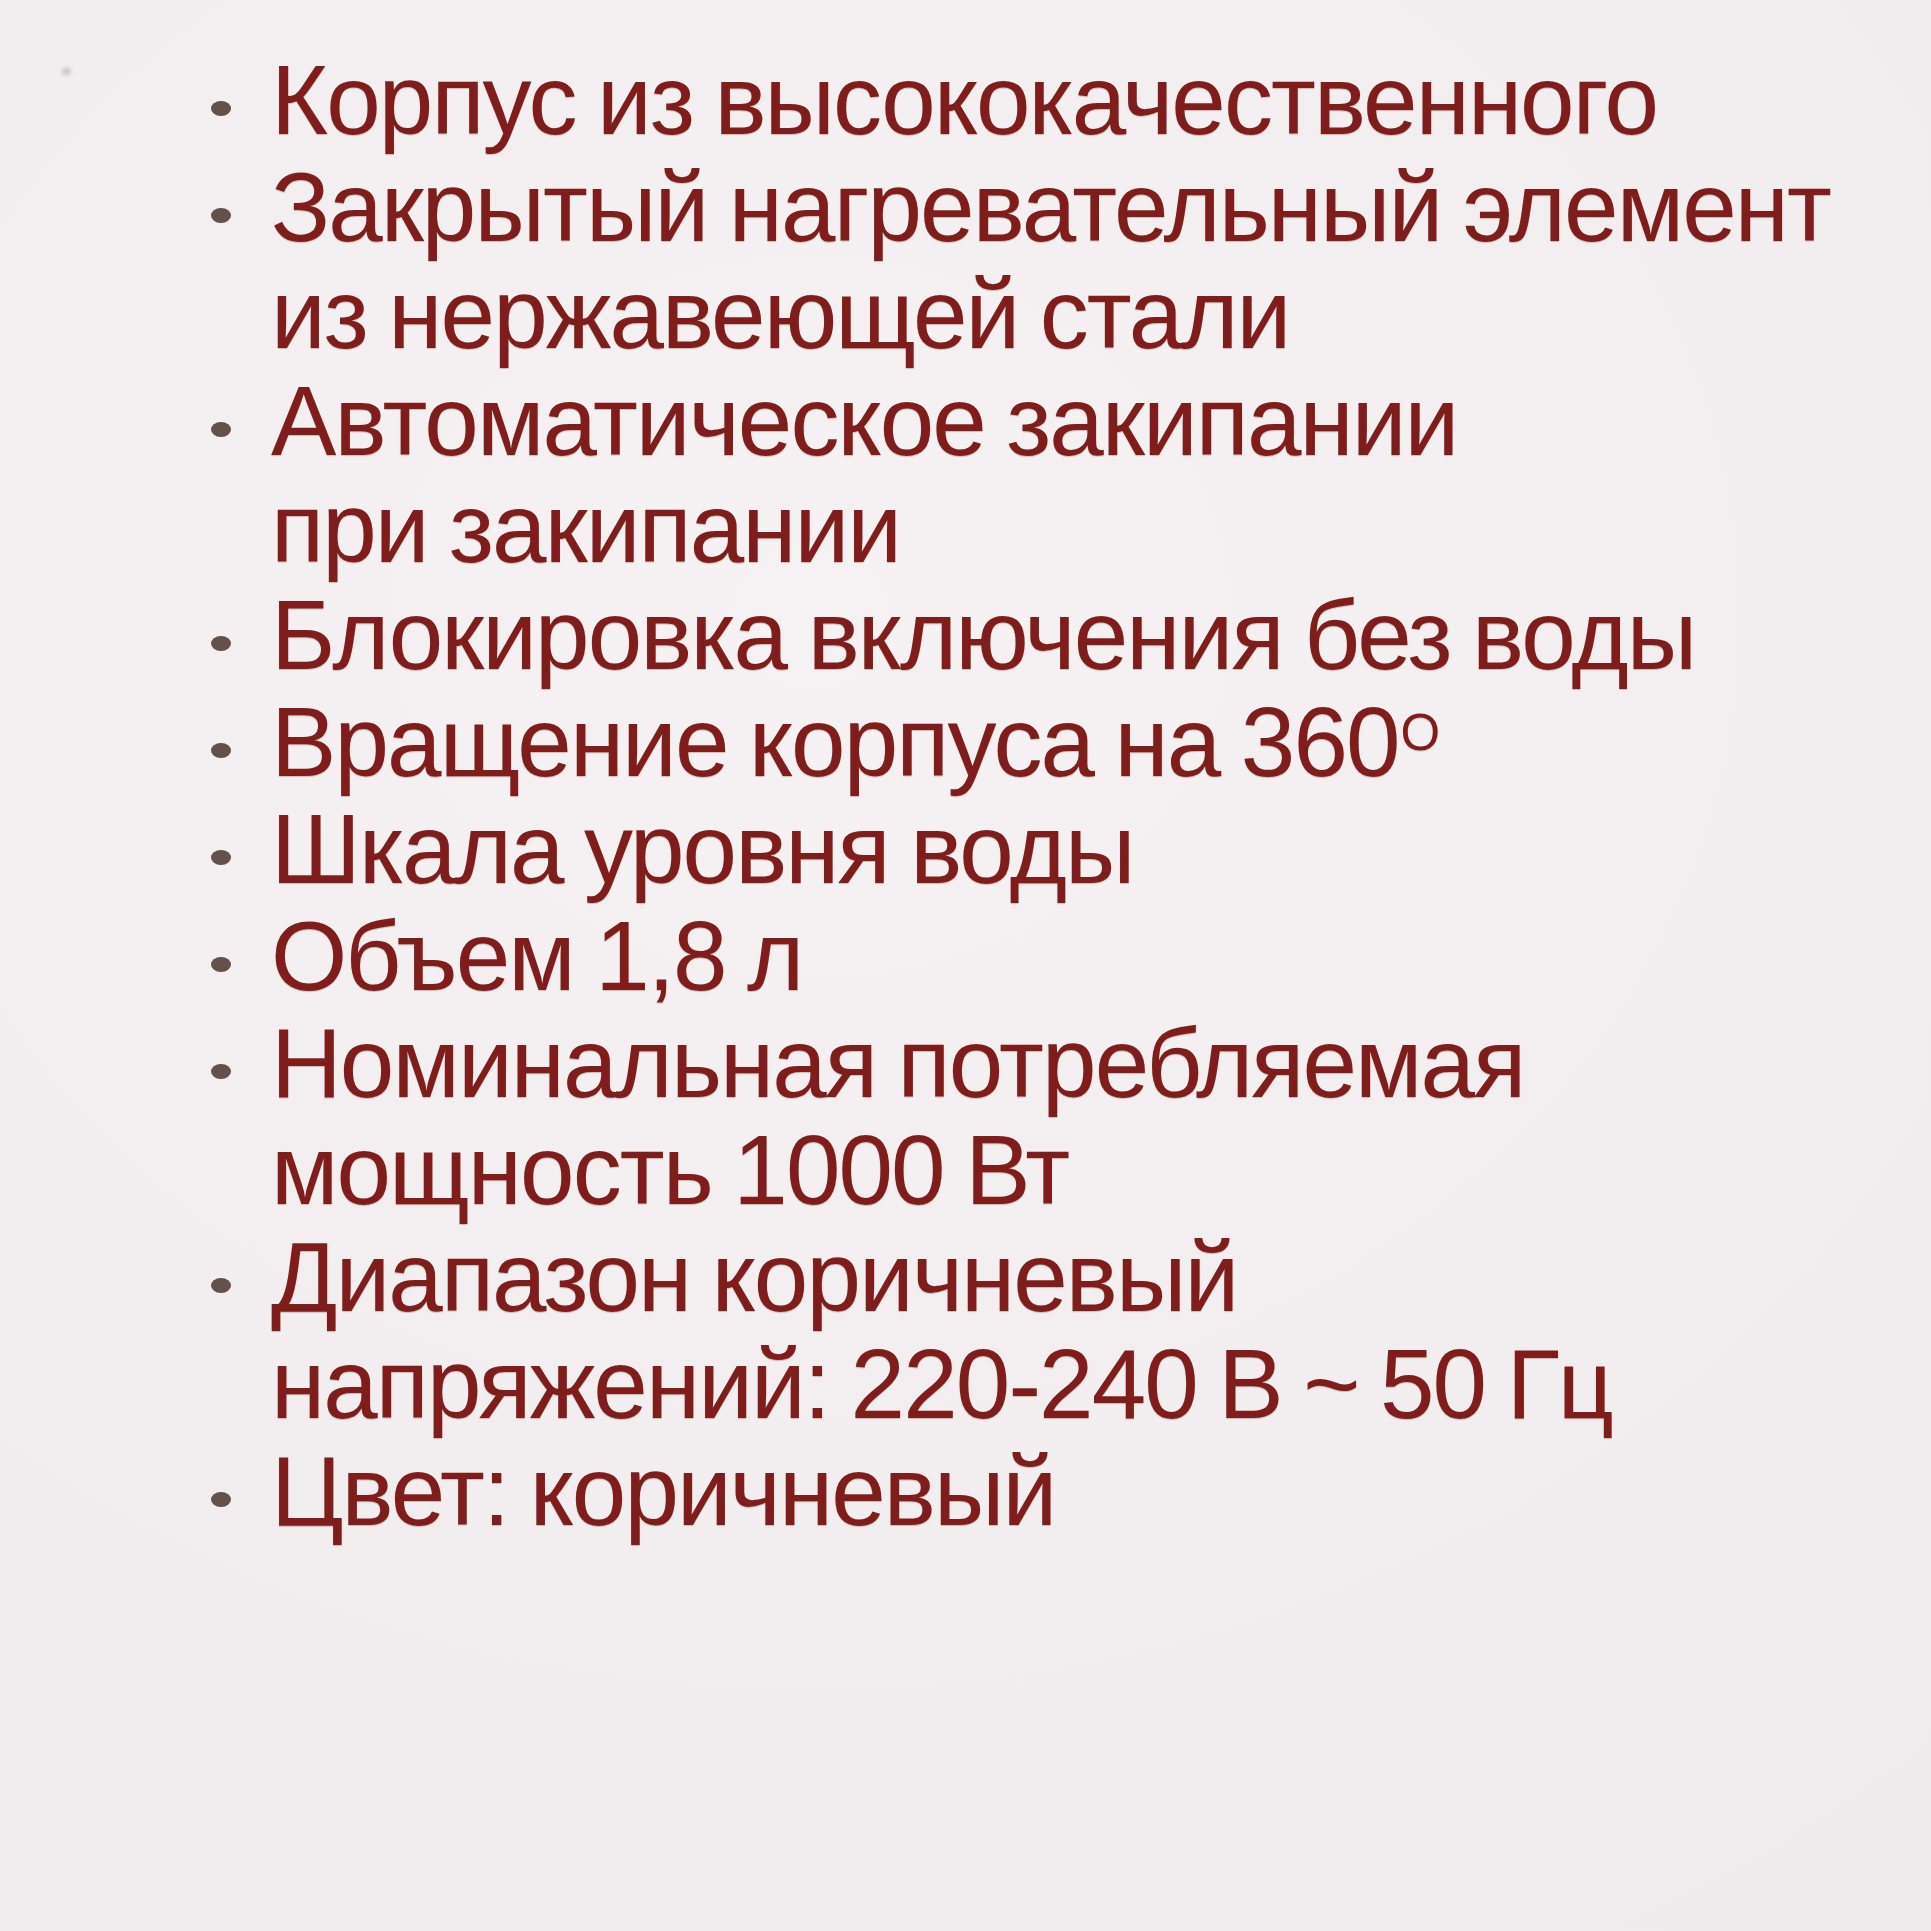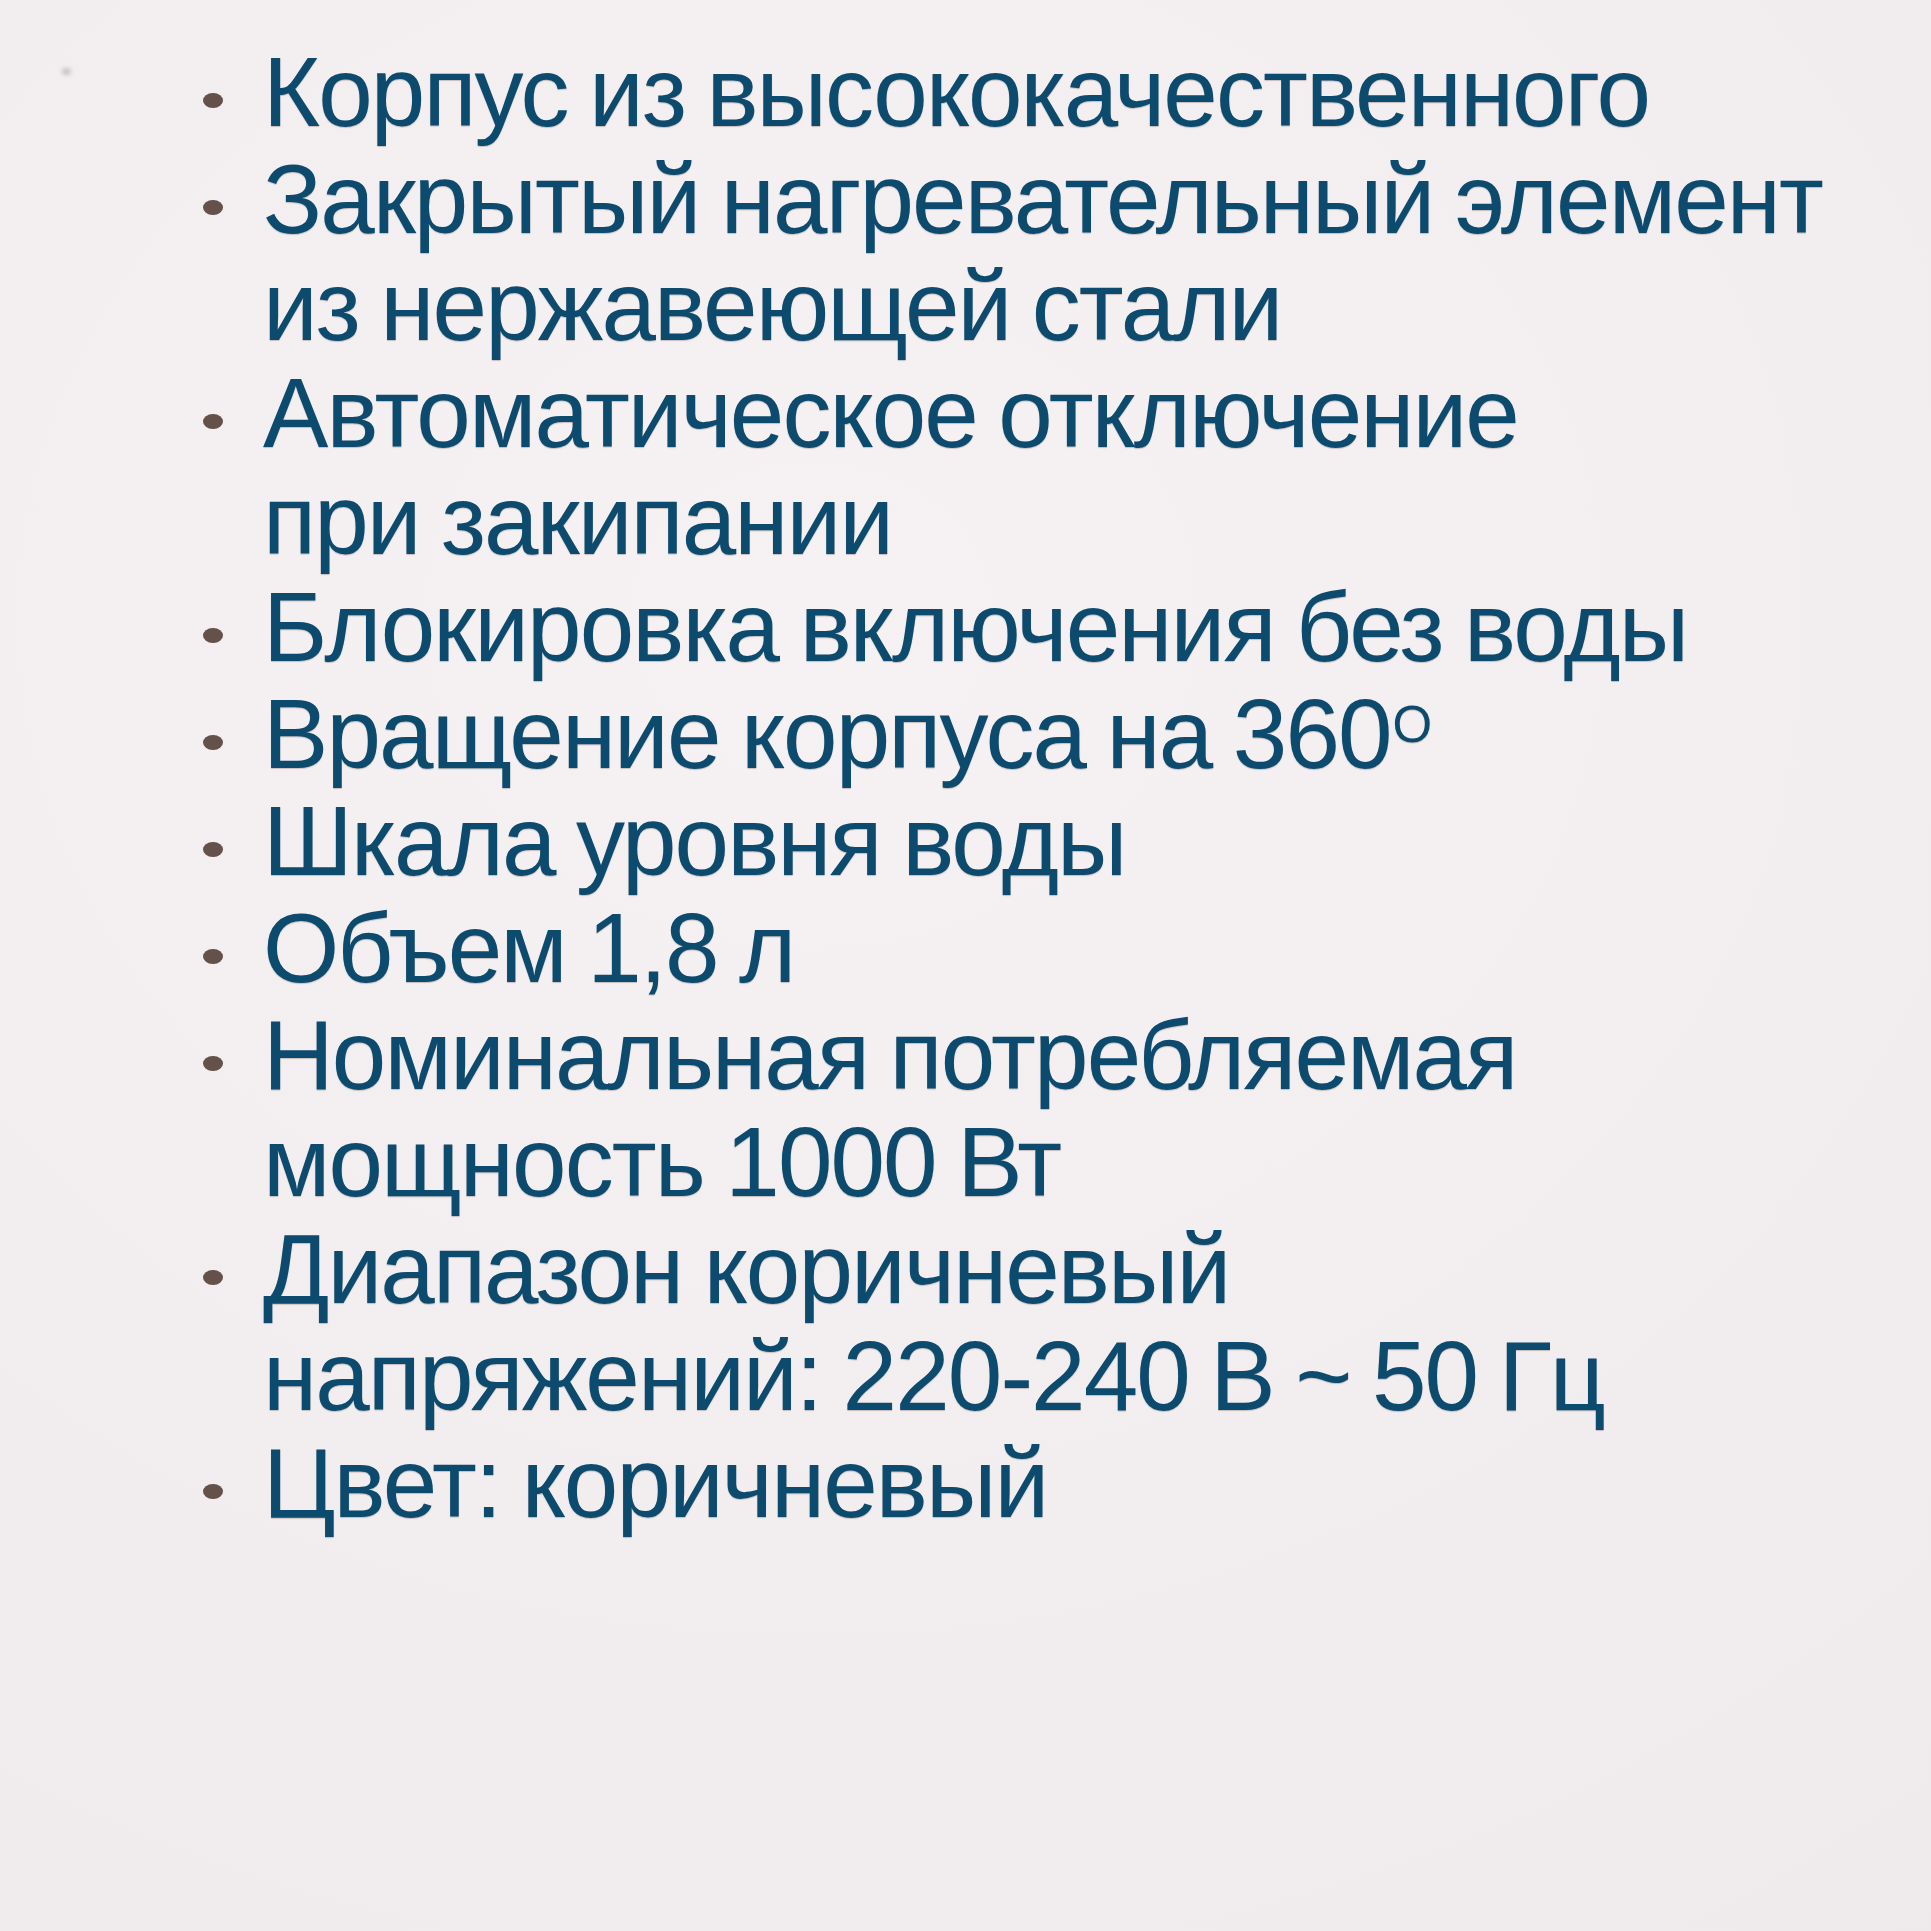--- a/index.html
+++ b/index.html
@@ -31,28 +31,28 @@
     width: 8.7px;
     height: 6.8px;
     border-radius: 50%;
     background: rgba(150, 138, 136, 0.45);
     filter: blur(1.9px);
   }
   ul.features {
     position: absolute;
     left: 0;
     top: 35px;
-    margin: 4px;
+    margin: 12px;
     padding: 0 0 0 259px;
     list-style: none;
     font-size: 98px;
     line-height: 107px;
     letter-spacing: -1.9px;
     word-spacing: -3.9px;
-    color: #0c4a6e;
+    color: #7f1d1d;
     text-shadow: 0 1px 1px rgba(92, 72, 62, 0.30);
     filter: blur(0.5px);
   }
   ul.features li {
     position: relative;
   }
   ul.features .line {
     display: block;
     white-space: nowrap;
   }
@@ -87,21 +87,21 @@
     </li>
 
     <li>
       <span class="bullet"></span>
       <span class="line">Закрытый нагревательный элемент</span>
       <span class="line">из нержавеющей стали</span>
     </li>
 
     <li>
       <span class="bullet"></span>
-      <span class="line">Автоматическое отключение</span>
+      <span class="line">Автоматическое закипании</span>
       <span class="line">при закипании</span>
     </li>
 
     <li>
       <span class="bullet"></span>
       <span class="line">Блокировка включения без воды</span>
     </li>
 
 
     <li>

